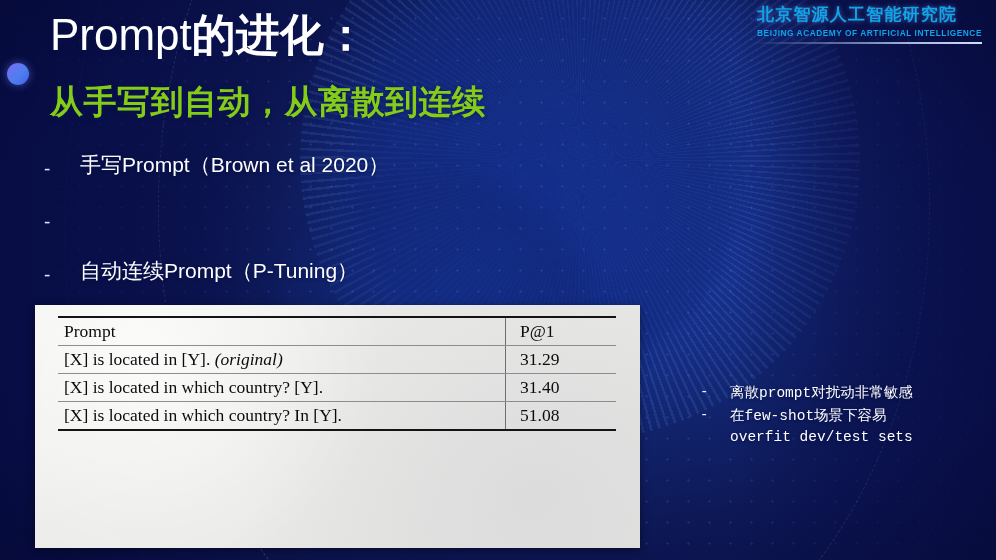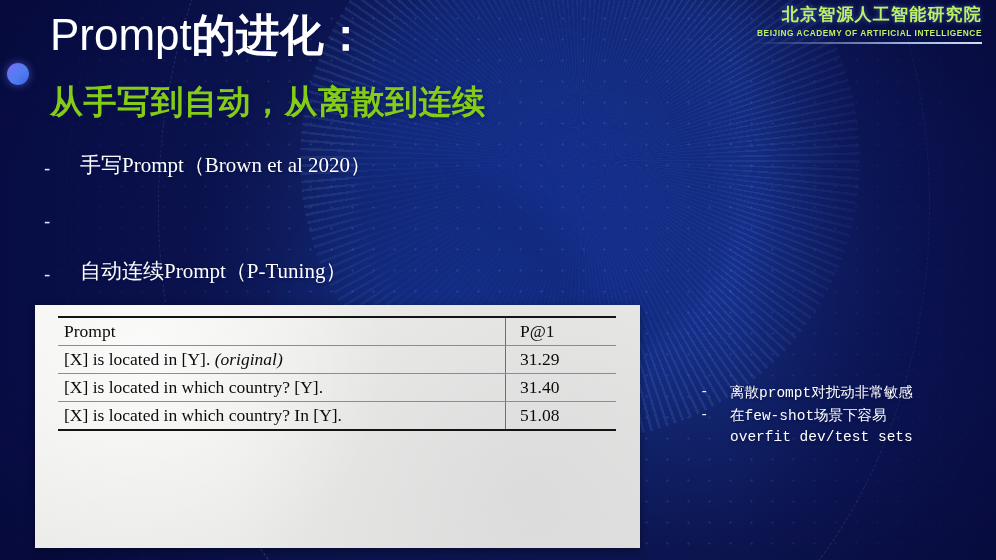--- a/index.html
+++ b/index.html
@@ -91,22 +91,22 @@
     position: absolute; inset: 0;
     background: radial-gradient(ellipse 95% 95% at 50% 50%, rgba(0,0,0,0) 55%, rgba(2,5,32,0.55) 100%);
     pointer-events: none;
   }
 
   
   .logo {
     position: absolute;
     right: 14px;
     top: 6px;
-    text-align: right;
-    color: #bef264;
+    text-align: left;
+    color: #0ea5e9;
     line-height: 1;
   }
   .logo-cn {
     font-size: 17px;
     font-weight: bold;
     letter-spacing: 1.2px;
     text-shadow: 0 0 5px rgba(120,170,255,0.5);
   }
   .logo-en {
     font-size: 8.3px;
@@ -178,21 +178,20 @@
     color: #dfe7ff;
   }
   .bullet .btext {
     position: absolute;
     left: 36px;
     top: 0;
     font-size: 21px;
     line-height: 30px;
     color: #ffffff;
     text-shadow: 0 1px 3px rgba(8,16,70,0.8);
-    font-family: Liberation Serif, serif;
   }
 
   
   .paper {
     position: absolute;
     left: 35px;
     top: 305px;
     width: 605px;
     height: 243px;
     background: linear-gradient(150deg, #f2f2f0 0%, #ebebe9 35%, #e4e4e2 100%);

